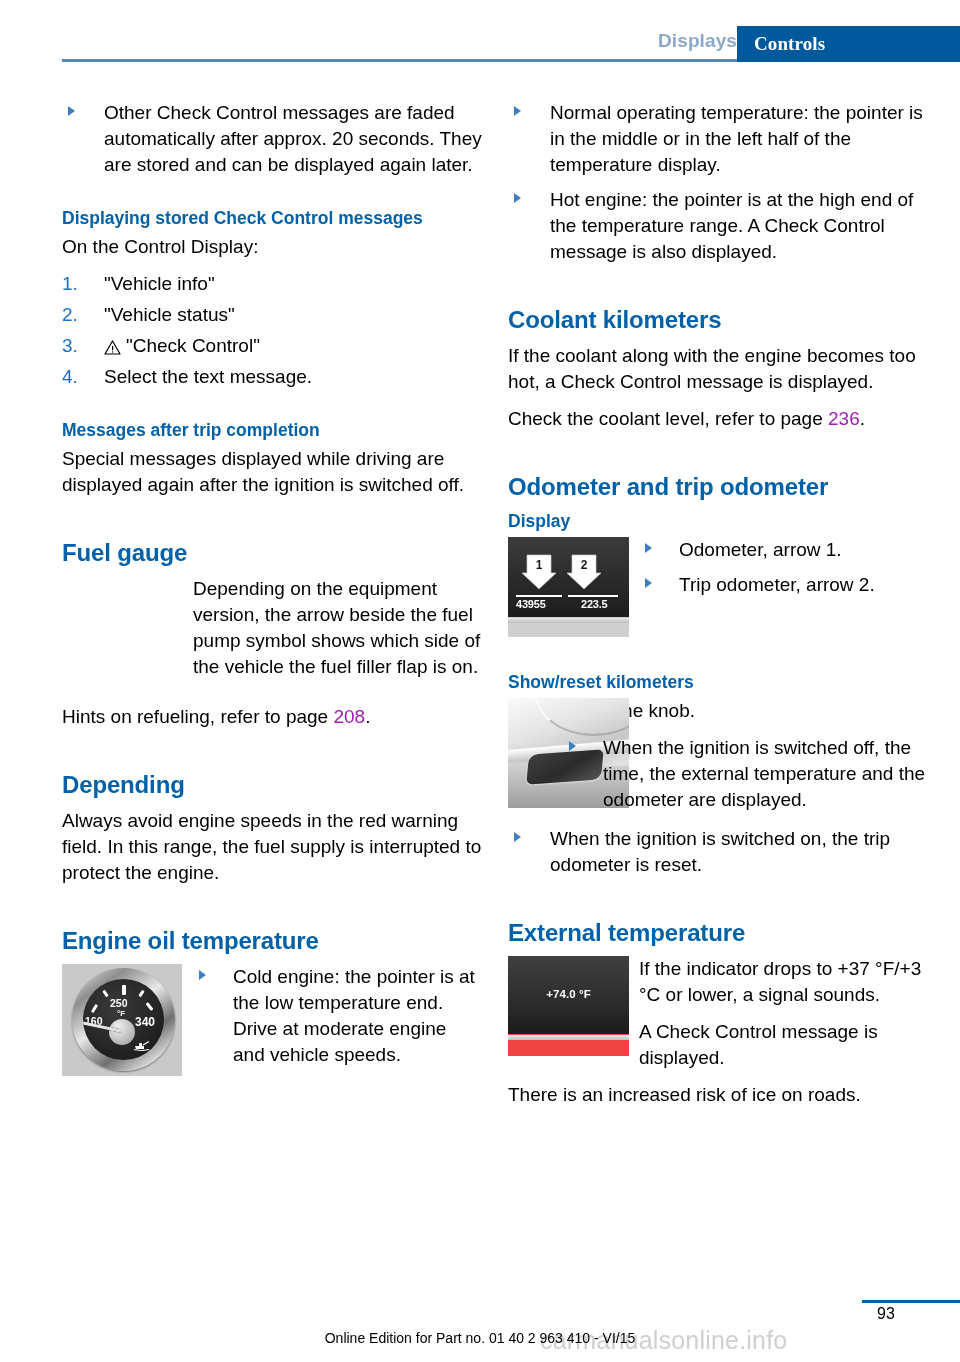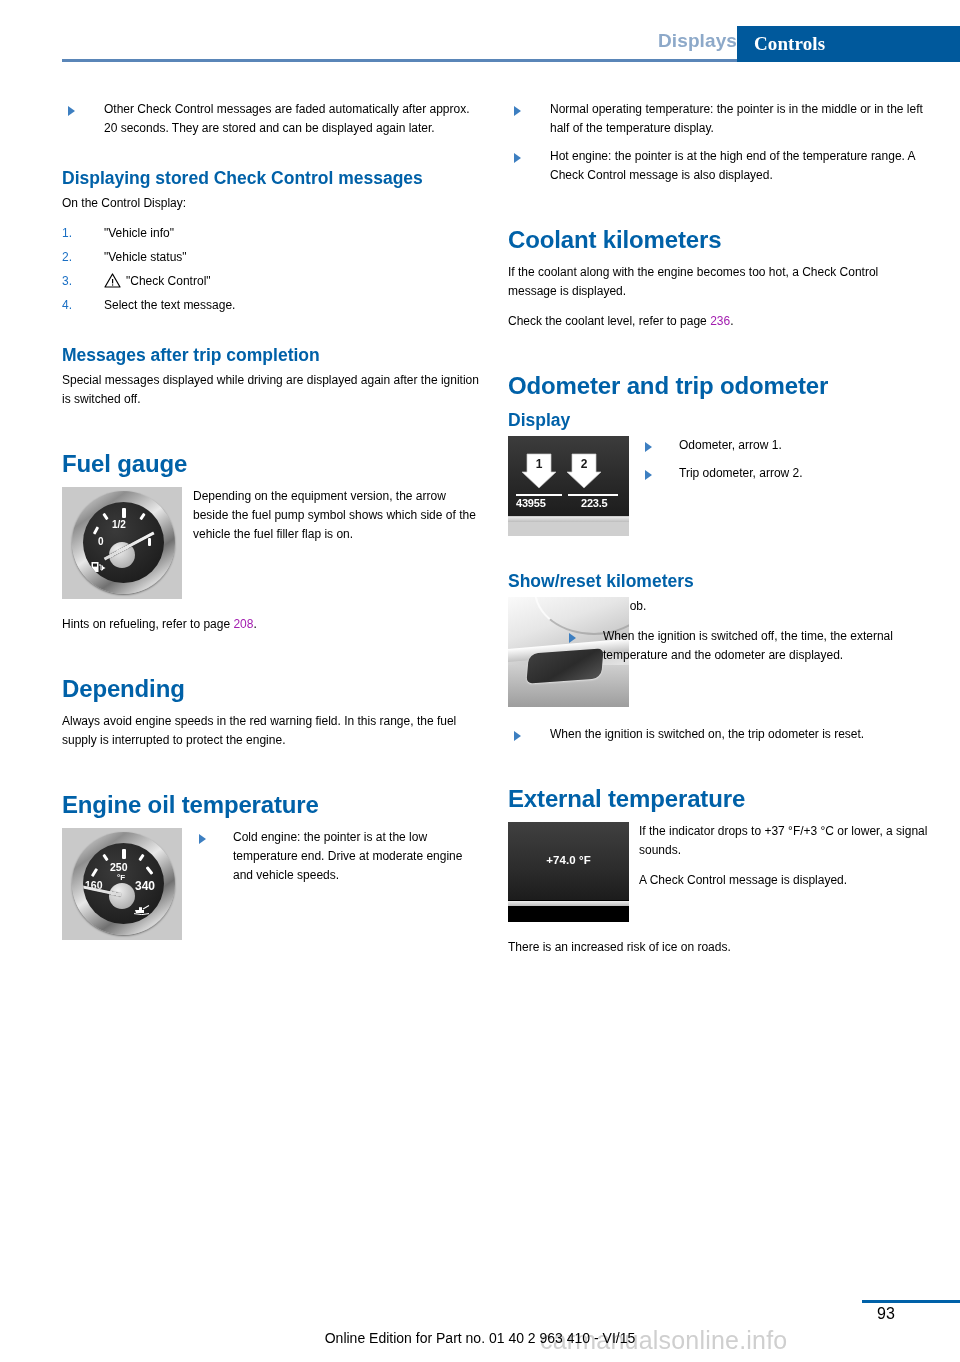--- a/index.html
+++ b/index.html
@@ -38,21 +38,21 @@
   }
 
   
   .col {
     position:absolute; top:100px; width:420px;
   }
   .col-left  { left:62px; }
   .col-right { left:508px; }
 
   
-  p, li, .txt { font-size:12px; line-height:19px; }
+  p, li, .txt { font-size:19px; line-height:26px; }
 
   h1.sec {
     color:#0061a8;
     font-size:24px;
     font-weight:bold;
     line-height:28px;
     margin:0 0 9px 0;
     letter-spacing:-0.15px;
   }
   h2.sub {
@@ -204,21 +204,21 @@
   .knob-btn {
     position:absolute; left:20px; top:54px; width:74px; height:30px;
     background:linear-gradient(150deg,#3f3f3f,#2b2b2b 55%,#555 100%);
     border-radius:9px 6px 9px 6px;
     transform:skewX(-9deg) rotate(-4deg);
     box-shadow:0 1px 2px rgba(255,255,255,.6);
   }
 
   .temp-box {
     width:121px; height:100px; position:relative; overflow:hidden;
-    background:#000000;
+    background:#ef4444;
   }
   .temp-screen {
     position:absolute; left:0; top:0; width:121px; height:78px;
     background:linear-gradient(180deg,#404040 0%,#2c2c2c 60%,#1c1c1c 100%);
   }
   .temp-val {
     position:absolute; left:0; top:32px; width:121px; text-align:center;
     color:#fff; font-size:11.5px; font-weight:bold; letter-spacing:0.1px;
     font-family:"Liberation Sans", sans-serif;
   }
@@ -297,45 +297,20 @@
   <div class="spacer-md"></div>
 
   <h2 class="sub">Messages after trip completion</h2>
   <p class="body">Special messages displayed while driving are displayed again after the ignition is switched off.</p>
 
   <div class="spacer-lg"></div>
 
   <h1 class="sec">Fuel gauge</h1>
 
   <div class="figrow" style="min-height:118px;">
-    <div class="fig">
-      <div class="gauge-box">
-        <div class="gauge-ring">
-          <div class="gauge-face">
-            <div class="g-tick" style="left:39px; top:6px; width:4px; height:10px;"></div>
-            <div class="g-tick" style="left:21px; top:11px; width:3px; height:7px; transform:rotate(-35deg);"></div>
-            <div class="g-tick" style="left:58px; top:11px; width:3px; height:7px; transform:rotate(35deg);"></div>
-            <div class="g-tick" style="left:9px; top:27px; width:8px; height:3px; transform:rotate(-62deg);"></div>
-            <div class="g-tick" style="left:65px; top:36px; width:3px; height:8px;"></div>
-            <div class="g-label" style="left:29px; top:18px; font-size:10px;">1/2</div>
-            <div class="g-label" style="left:15px; top:35px; font-size:10px;">0</div>
-            <div class="g-pump">
-              <svg width="15" height="13" viewBox="0 0 15 13">
-                <rect x="0.5" y="1" width="7" height="10" fill="#fff"></rect>
-                <rect x="2" y="2.6" width="4" height="3" fill="#1d1d1d"></rect>
-                <path d="M8 4 h2 v5 h1.4 V4.5" stroke="#fff" stroke-width="1" fill="none"></path>
-                <path d="M11 5 L14.5 7 L11 9 Z" fill="#fff"></path>
-              </svg>
-            </div>
-            <div class="g-hub"></div>
-            <div class="g-needle" style="transform:rotate(-28deg);"></div>
-          </div>
-        </div>
-      </div>
-    </div>
     <div class="ftext" style="margin-left:131px;">
       <p class="body">Depending on the equipment version, the arrow beside the fuel pump symbol shows which side of the vehicle the fuel filler flap is on.</p>
     </div>
   </div>
 
   <p class="body">
     <span>Hints on refueling, refer to page </span><span class="pref">208</span><span>.</span>
   </p>
 
   <div class="spacer-lg"></div>

